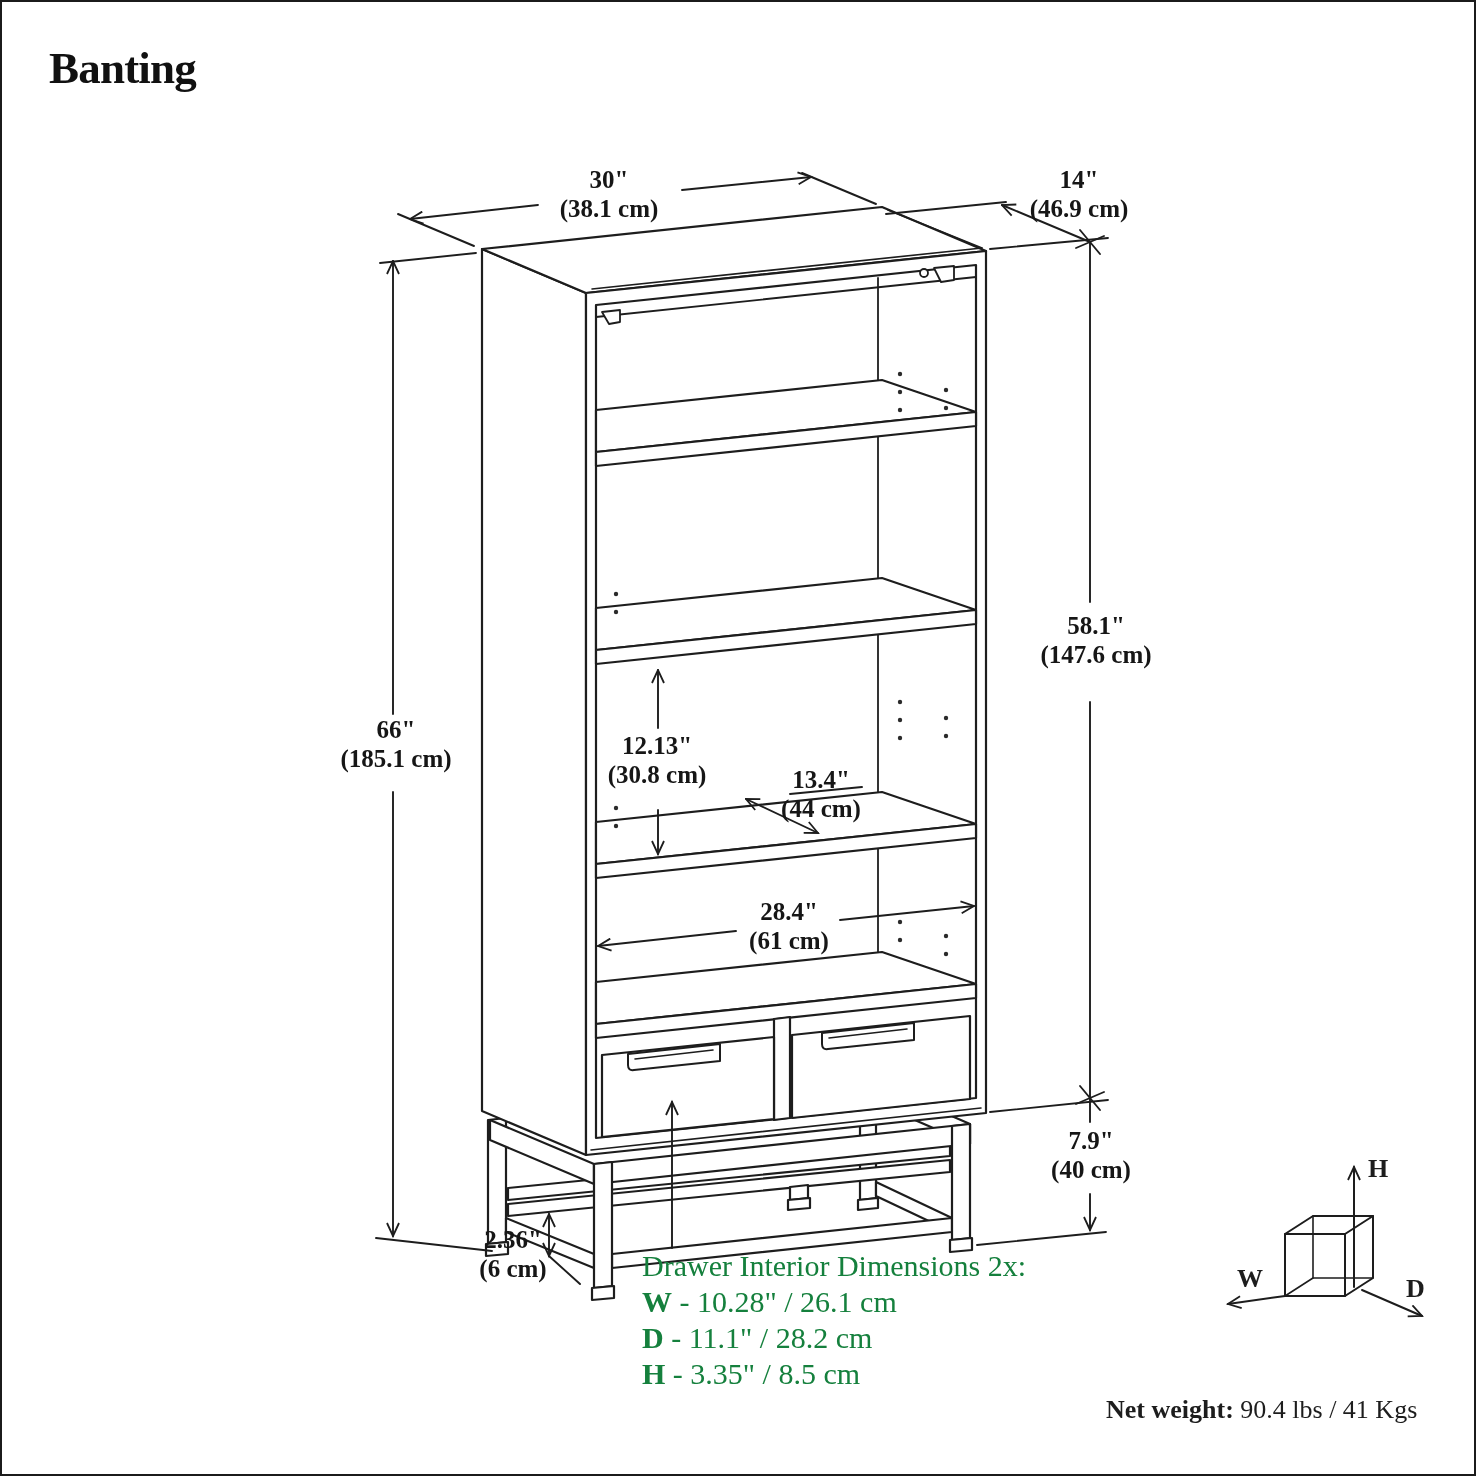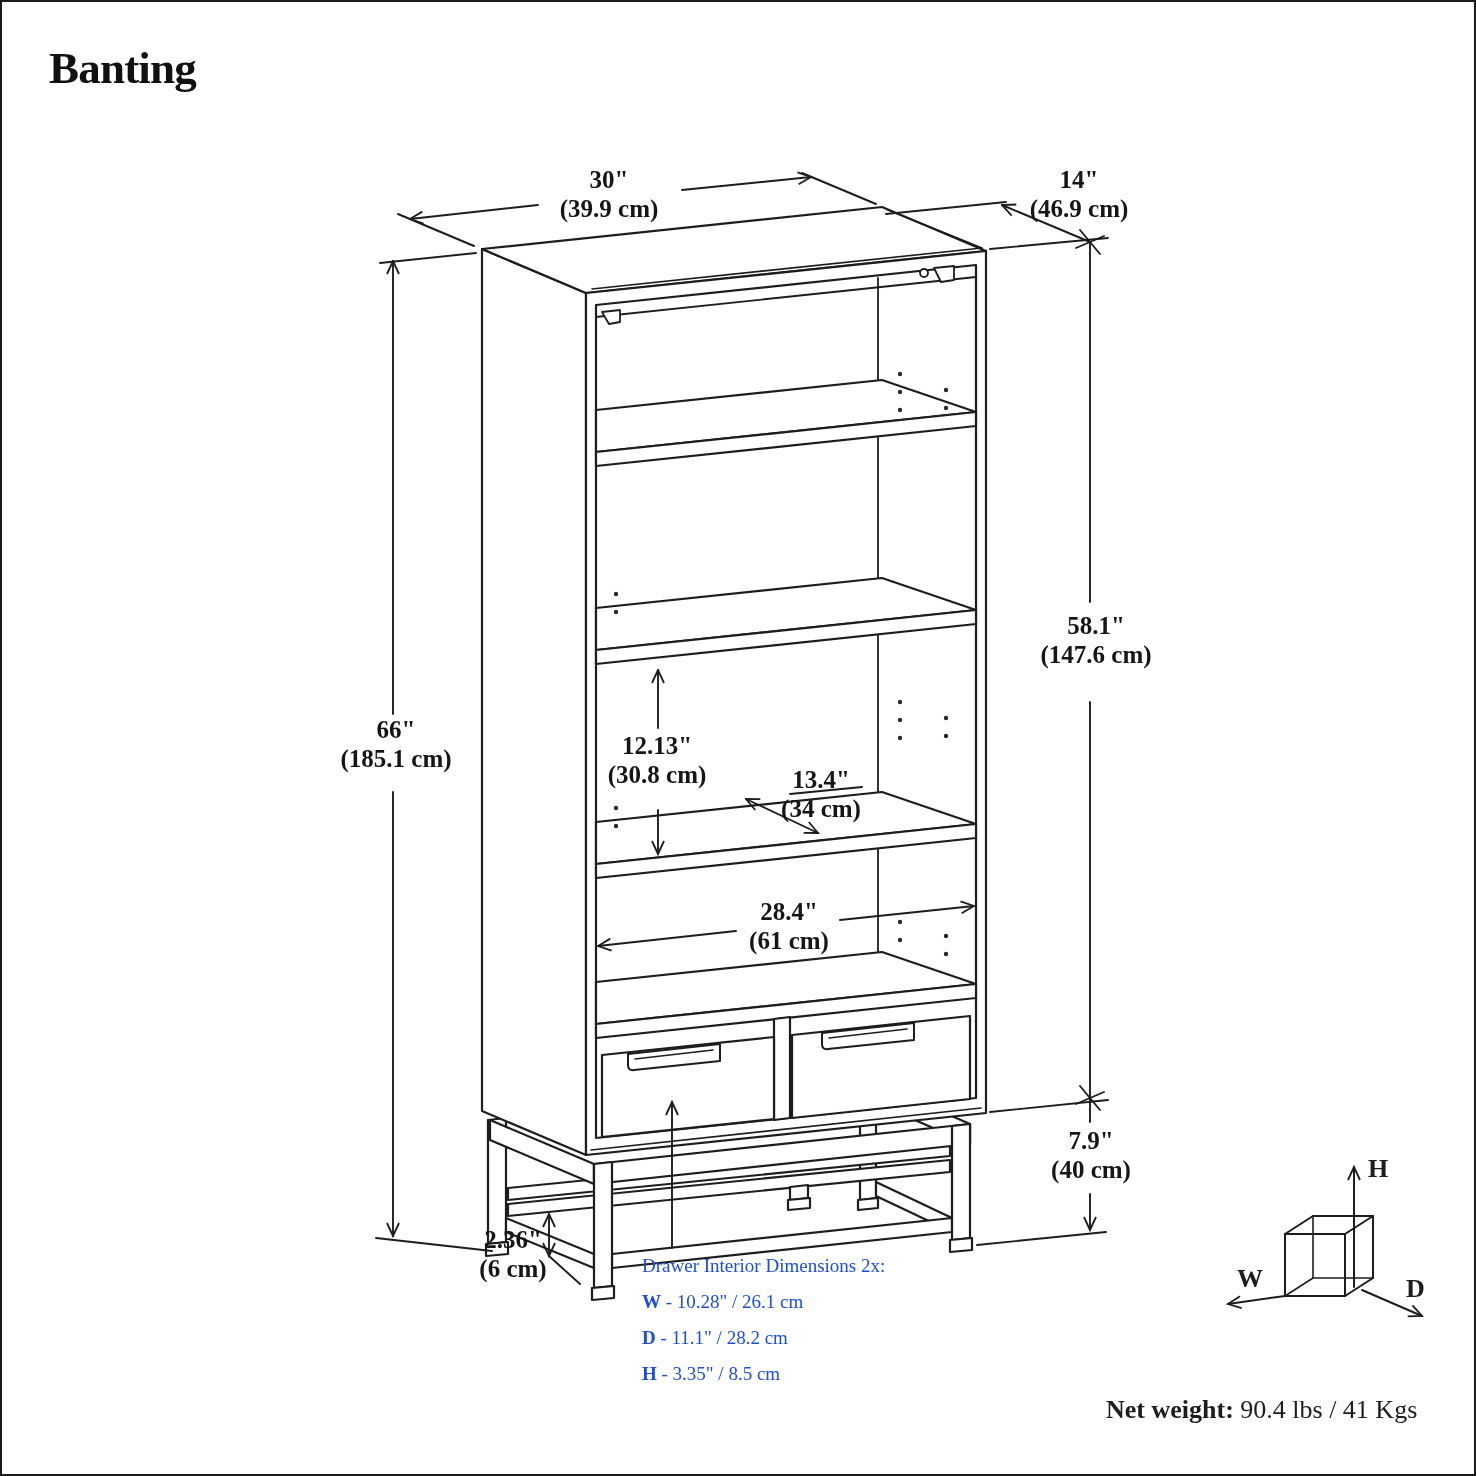--- a/index.html
+++ b/index.html
@@ -11,22 +11,22 @@
   #art{position:absolute;left:0;top:0;}
   .title{
     position:absolute;left:47px;top:38px;font-size:45px;font-weight:700;
     line-height:56px;letter-spacing:-0.8px;color:#111;white-space:nowrap;
   }
   .dim-label{
     position:absolute;transform:translateX(-50%);text-align:center;
     font-size:25px;font-weight:700;line-height:29px;color:#161616;white-space:nowrap;
   }
   .note{
-    position:absolute;left:640px;top:1246px;font-size:19px;font-weight:400;
-    line-height:36px;color:#1d4ed8;white-space:nowrap;
+    position:absolute;left:640px;top:1246px;font-size:30px;font-weight:400;
+    line-height:36px;color:#15803d;white-space:nowrap;
   }
   .note b{font-weight:700;}
   .net{
     position:absolute;left:1082px;top:1393px;font-size:26px;font-weight:400;
     color:#1d1d1d;white-space:nowrap;margin-left:22px;
   }
   .net b{font-weight:700;}
   .axis-label{position:absolute;font-size:26px;font-weight:700;color:#1d1d1d;}
 </style>
 </head>
@@ -204,21 +204,21 @@
       <path d="M1360,1288 L1420,1314" marker-end="url(#ae)"></path>
     </g>
   </svg>
 
   <div class="title">
     <div>Banting</div>
   </div>
 
   <div class="dim-label" style="left:607px;top:163px;">
     <div>30"</div>
-    <div>(39.9 cm)</div>
+    <div>(38.1 cm)</div>
   </div>
 
   <div class="dim-label" style="left:1077px;top:163px;">
     <div>14"</div>
     <div>(46.9 cm)</div>
   </div>
 
   <div class="dim-label" style="left:394px;top:713px;">
     <div>66"</div>
     <div>(185.1 cm)</div>
@@ -229,21 +229,21 @@
     <div>(147.6 cm)</div>
   </div>
 
   <div class="dim-label" style="left:655px;top:729px;">
     <div>12.13"</div>
     <div>(30.8 cm)</div>
   </div>
 
   <div class="dim-label" style="left:819px;top:763px;">
     <div>13.4"</div>
-    <div>(34 cm)</div>
+    <div>(44 cm)</div>
   </div>
 
   <div class="dim-label" style="left:787px;top:895px;">
     <div>28.4"</div>
     <div>(61 cm)</div>
   </div>
 
   <div class="dim-label" style="left:1089px;top:1124px;">
     <div>7.9"</div>
     <div>(40 cm)</div>

